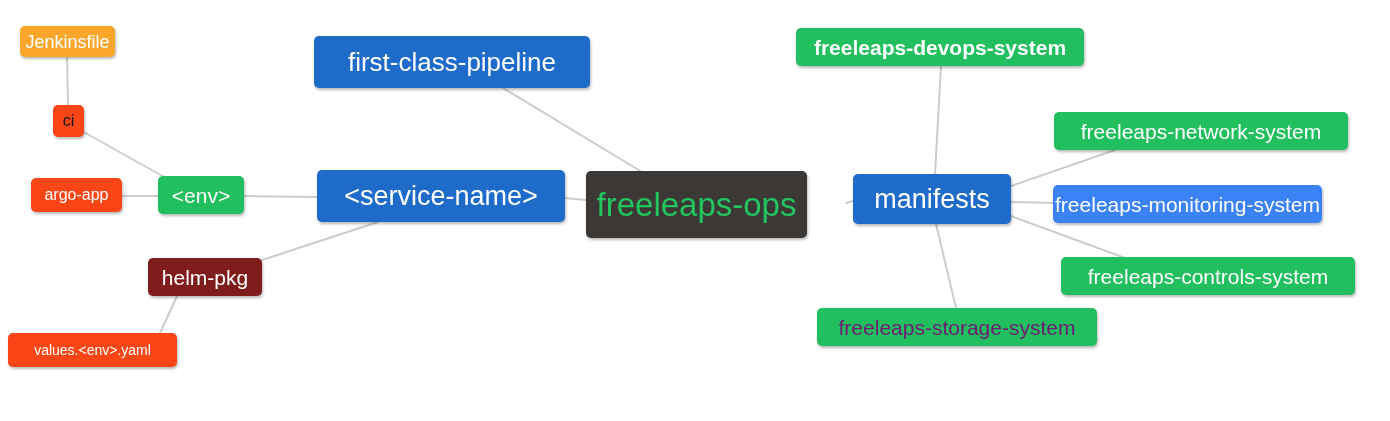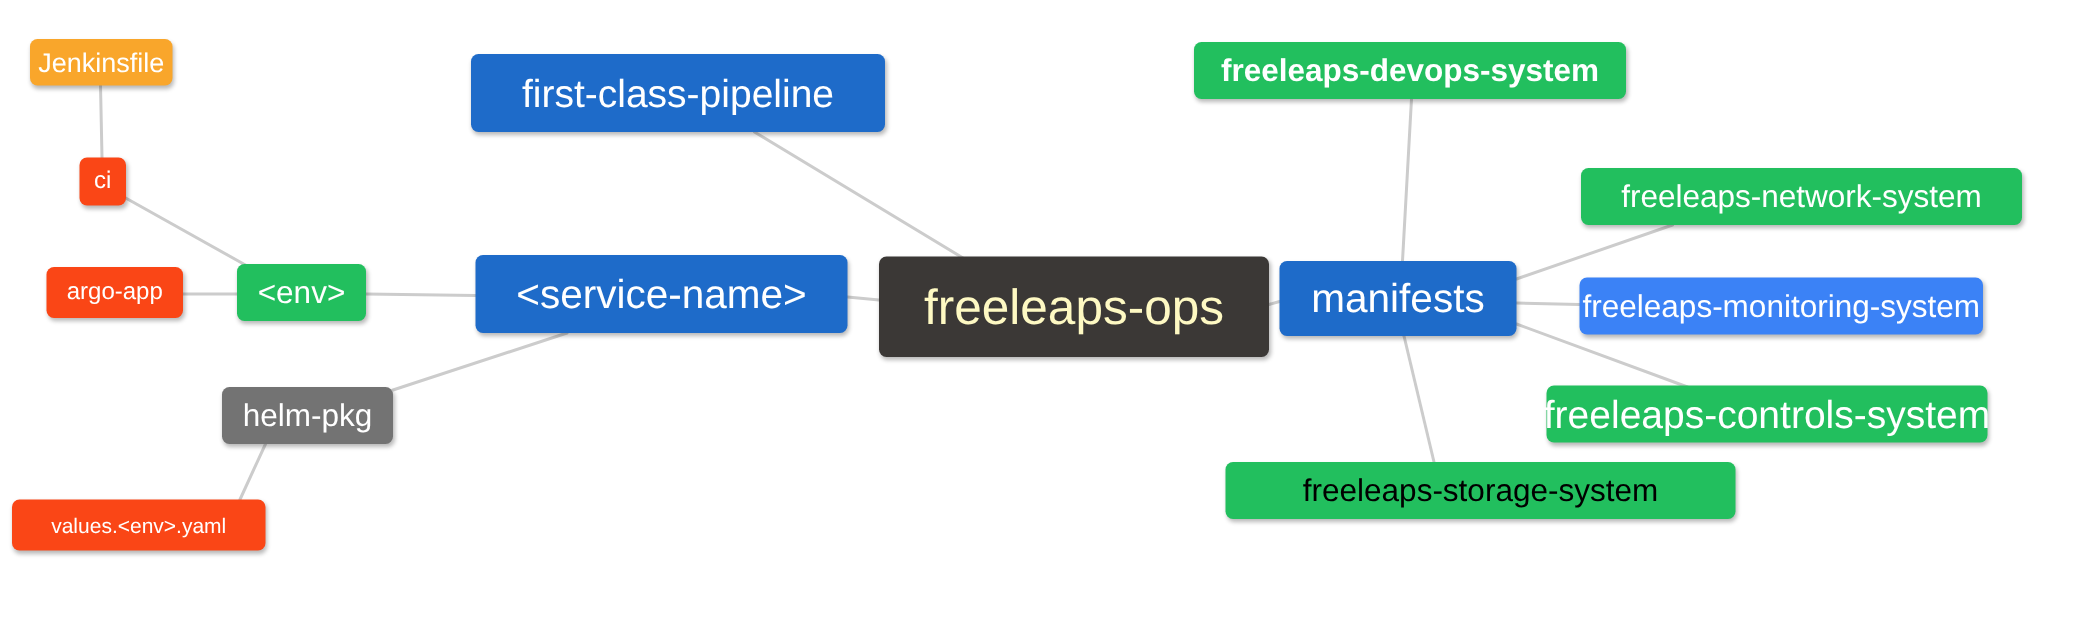--- a/index.html
+++ b/index.html
@@ -52,28 +52,28 @@
       <line x1="565" y1="198" x2="586" y2="200" stroke="#CCCCCC" stroke-width="2" stroke-linecap="round"></line>
       <line x1="846" y1="203" x2="853" y2="201" stroke="#CCCCCC" stroke-width="2" stroke-linecap="round"></line>
       <line x1="935" y1="174" x2="941" y2="66" stroke="#CCCCCC" stroke-width="2" stroke-linecap="round"></line>
       <line x1="1011" y1="186" x2="1115" y2="150" stroke="#CCCCCC" stroke-width="2" stroke-linecap="round"></line>
       <line x1="1011" y1="202" x2="1053" y2="203" stroke="#CCCCCC" stroke-width="2" stroke-linecap="round"></line>
       <line x1="1011" y1="216" x2="1125" y2="258" stroke="#CCCCCC" stroke-width="2" stroke-linecap="round"></line>
       <line x1="936" y1="224" x2="956" y2="308" stroke="#CCCCCC" stroke-width="2" stroke-linecap="round"></line>
     </svg>
   <div id="node-layer">
       <div class="node" style="left: 20px; top: 26px; width: 95px; height: 31px; font-size: 18px; background: rgb(249, 166, 43); color: rgb(255, 255, 255);">Jenkinsfile</div>
-      <div class="node" style="left: 53px; top: 105px; width: 31px; height: 32px; font-size: 16px; background: rgb(250, 70, 22); color: #ffffff;">ci</div>
+      <div class="node" style="left: 53px; top: 105px; width: 31px; height: 32px; font-size: 16px; background: rgb(250, 70, 22); color: #0f172a;">ci</div>
       <div class="node" style="left: 31px; top: 178px; width: 91px; height: 34px; font-size: 16px; background: rgb(250, 70, 22); color: rgb(255, 255, 255); text-align: right;">argo-app</div>
       <div class="node" style="left: 158px; top: 176px; width: 86px; height: 38px; font-size: 21px; background: rgb(34, 191, 94); color: rgb(255, 255, 255);">&lt;env&gt;</div>
       <div class="node" style="left: 314px; top: 36px; width: 276px; height: 52px; font-size: 26px; background: rgb(30, 107, 201); color: rgb(255, 255, 255);">first-class-pipeline</div>
       <div class="node" style="left: 317px; top: 170px; width: 248px; height: 52px; font-size: 27px; background: rgb(30, 107, 201); color: rgb(255, 255, 255);">&lt;service-name&gt;</div>
-      <div class="node" style="left: 586px; top: 171px; width: 260px; height: 67px; font-size: 33px; background: rgb(59, 56, 54); color: #fef9c3;">freeleaps-ops</div>
+      <div class="node" style="left: 586px; top: 171px; width: 221px; height: 67px; font-size: 33px; background: rgb(59, 56, 54); color: #22c55e;">freeleaps-ops</div>
       <div class="node" style="left: 853px; top: 174px; width: 158px; height: 50px; font-size: 27px; background: rgb(30, 107, 201); color: rgb(255, 255, 255);">manifests</div>
-      <div class="node" style="left: 148px; top: 258px; width: 114px; height: 38px; font-size: 21px; background: #737373; color: rgb(255, 255, 255);">helm-pkg</div>
+      <div class="node" style="left: 148px; top: 258px; width: 114px; height: 38px; font-size: 21px; background: #7f1d1d; color: rgb(255, 255, 255);">helm-pkg</div>
       <div class="node" style="left: 8px; top: 333px; width: 169px; height: 34px; font-size: 14px; background: rgb(250, 70, 22); color: rgb(255, 255, 255);">values.&lt;env&gt;.yaml</div>
       <div class="node" style="left: 796px; top: 28px; width: 288px; height: 38px; font-size: 21px; background: rgb(34, 191, 94); color: rgb(255, 255, 255); font-weight: bold;">freeleaps-devops-system</div>
       <div class="node" style="left: 1054px; top: 112px; width: 294px; height: 38px; font-size: 21px; background: rgb(34, 191, 94); color: rgb(255, 255, 255);">freeleaps-network-system</div>
       <div class="node" style="left: 1053px; top: 185px; width: 269px; height: 38px; font-size: 21px; background: #3b82f6; color: rgb(255, 255, 255);">freeleaps-monitoring-system</div>
-      <div class="node" style="left: 1031px; top: 257px; width: 294px; height: 38px; font-size: 26px; background: rgb(34, 191, 94); color: rgb(255, 255, 255);">freeleaps-controls-system</div>
-      <div class="node" style="left: 817px; top: 308px; width: 340px; height: 38px; font-size: 21px; background: rgb(34, 191, 94); color: #000000;">freeleaps-storage-system</div>
+      <div class="node" style="left: 1061px; top: 257px; width: 294px; height: 38px; font-size: 21px; background: rgb(34, 191, 94); color: rgb(255, 255, 255);">freeleaps-controls-system</div>
+      <div class="node" style="left: 817px; top: 308px; width: 280px; height: 38px; font-size: 21px; background: rgb(34, 191, 94); color: #701a75;">freeleaps-storage-system</div>
     </div>
 </div>
 
 </body></html>

